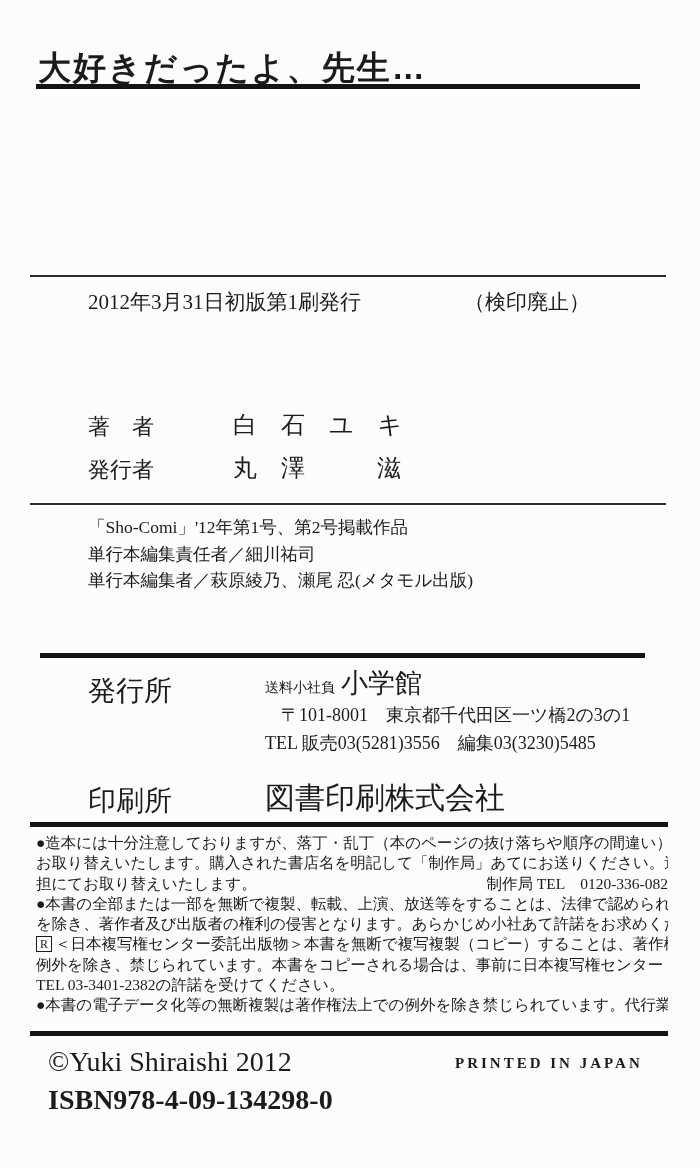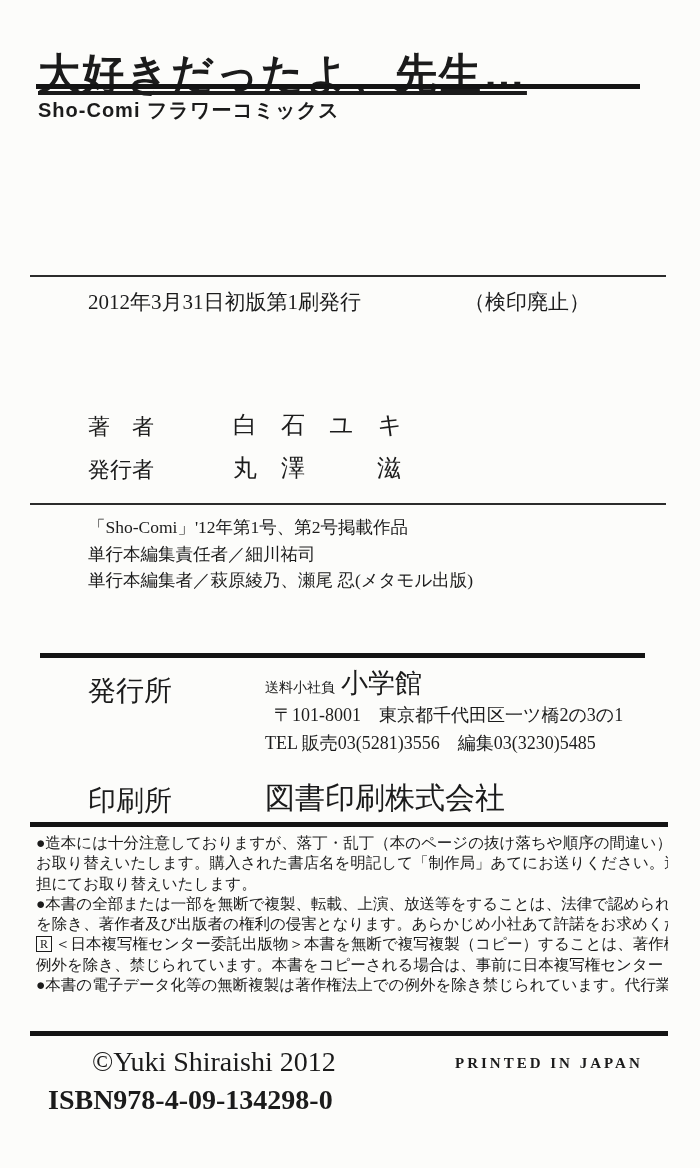--- a/index.html
+++ b/index.html
@@ -12,21 +12,21 @@
     overflow:hidden;
     font-family:"Liberation Serif", serif;
   }
   .abs{position:absolute;}
   .gothic{font-family:"Liberation Sans", sans-serif;font-weight:bold;}
   .mincho{font-family:"Liberation Serif", serif;}
   .rule{position:absolute;background:#141414;}
   .rule.thin{height:2px;background:#2c2c2c;}
   .rule.thick{height:5px;}
 
-  .page-title{font-size:42px;letter-spacing:2px;white-space:nowrap;text-decoration:underline;}
+  .page-title{font-size:33px;letter-spacing:2px;white-space:nowrap;}
   .series{font-size:20px;letter-spacing:1px;white-space:nowrap;}
 
   .edition{font-size:21px;white-space:nowrap;}
   .credit-label{font-size:22px;white-space:nowrap;}
   .credit-name{font-size:24px;white-space:nowrap;}
 
   .boxline{font-size:17.5px;line-height:26.5px;white-space:nowrap;}
 
   .org-label{font-size:28px;white-space:nowrap;}
   .company-prefix{font-size:14px;margin-right:6px;}
@@ -47,21 +47,20 @@
   .printed{font-size:15px;font-weight:bold;letter-spacing:3px;white-space:nowrap;}
   .isbn{font-size:28px;font-weight:bold;white-space:nowrap;}
 </style>
 </head>
 <body>
 
 <div class="page">
 
   <div class="abs gothic page-title" style="left:38px;top:46px;">大好きだったよ、先生…</div>
   <div class="rule thick" style="left:36px;top:84px;width:604px;"></div>
-  <div class="abs gothic series" style="left:38px;top:97px;">Sho-Comi フラワーコミックス</div>
 
   <div class="rule thin" style="left:30px;top:275px;width:636px;"></div>
   <div class="abs mincho edition" style="left:88px;top:288px;">2012年3月31日初版第1刷発行</div>
   <div class="abs mincho edition" style="left:464px;top:288px;">（検印廃止）</div>
 
   <div class="abs mincho credit-label" style="left:88px;top:412px;">著　者</div>
   <div class="abs mincho credit-name" style="left:233px;top:409px;">白　石　ユ　キ</div>
 
   <div class="abs mincho credit-label" style="left:88px;top:455px;">発行者</div>
   <div class="abs mincho credit-name" style="left:233px;top:452px;">丸　澤　　　滋</div>
@@ -71,40 +70,42 @@
     <div class="mincho boxline">「Sho-Comi」'12年第1号、第2号掲載作品</div>
     <div class="mincho boxline">単行本編集責任者／細川祐司</div>
     <div class="mincho boxline">単行本編集者／萩原綾乃、瀬尾 忍(メタモル出版)</div>
   </div>
 
   <div class="rule thick" style="left:40px;top:653px;width:605px;"></div>
   <div class="abs mincho org-label" style="left:88px;top:672px;">発行所</div>
   <div class="abs mincho" style="left:265px;top:665px;">
     <span class="company-prefix">送料小社負</span><span class="company-name">小学館</span>
   </div>
-  <div class="abs mincho org-sub" style="left:274px;top:703px;text-align:right;">〒101-8001　東京都千代田区一ツ橋2の3の1</div>
+  <div class="abs mincho org-sub" style="left:281px;top:703px;text-align:right;">〒101-8001　東京都千代田区一ツ橋2の3の1</div>
   <div class="abs mincho org-sub" style="left:265px;top:731px;">TEL 販売03(5281)3556　編集03(3230)5485</div>
 
   <div class="abs mincho org-label" style="left:88px;top:782px;">印刷所</div>
   <div class="abs mincho printer-name" style="left:265px;top:778px;">図書印刷株式会社</div>
 
   <div class="rule thick" style="left:30px;top:822px;width:638px;"></div>
   <div class="abs mincho notices" style="left:36px;top:833px;">
     <div class="notice-line">●造本には十分注意しておりますが、落丁・乱丁（本のページの抜け落ちや順序の間違い）の場合は</div>
     <div class="notice-line">お取り替えいたします。購入された書店名を明記して「制作局」あてにお送りください。送料小社負</div>
     <div class="notice-split">
       <span>担にてお取り替えいたします。</span>
+      <span>制作局 TEL　0120-336-082</span>
     </div>
     <div class="notice-line">●本書の全部または一部を無断で複製、転載、上演、放送等をすることは、法律で認められた場合</div>
     <div class="notice-line">を除き、著作者及び出版者の権利の侵害となります。あらかじめ小社あて許諾をお求めください。</div>
     <div class="notice-line">
       <span class="rbox">R</span><span>＜日本複写権センター委託出版物＞本書を無断で複写複製（コピー）することは、著作権法上の</span>
     </div>
     <div class="notice-line">例外を除き、禁じられています。本書をコピーされる場合は、事前に日本複写権センター（JRRC）</div>
+    <div class="notice-line">TEL 03-3401-2382の許諾を受けてください。</div>
     <div class="notice-line">●本書の電子データ化等の無断複製は著作権法上での例外を除き禁じられています。代行業者等の</div>
   </div>
 
   <div class="rule thick" style="left:30px;top:1031px;width:638px;"></div>
-  <div class="abs mincho copyright" style="left:48px;top:1046px;margin-left:44px;">©Yuki Shiraishi 2012</div>
+  <div class="abs mincho copyright" style="left:48px;top:1046px;">©Yuki Shiraishi 2012</div>
   <div class="abs mincho printed" style="left:455px;top:1055px;">PRINTED IN JAPAN</div>
   <div class="abs mincho isbn" style="left:48px;top:1084px;">ISBN978-4-09-134298-0</div>
 
 </div>
 
 </body></html>

